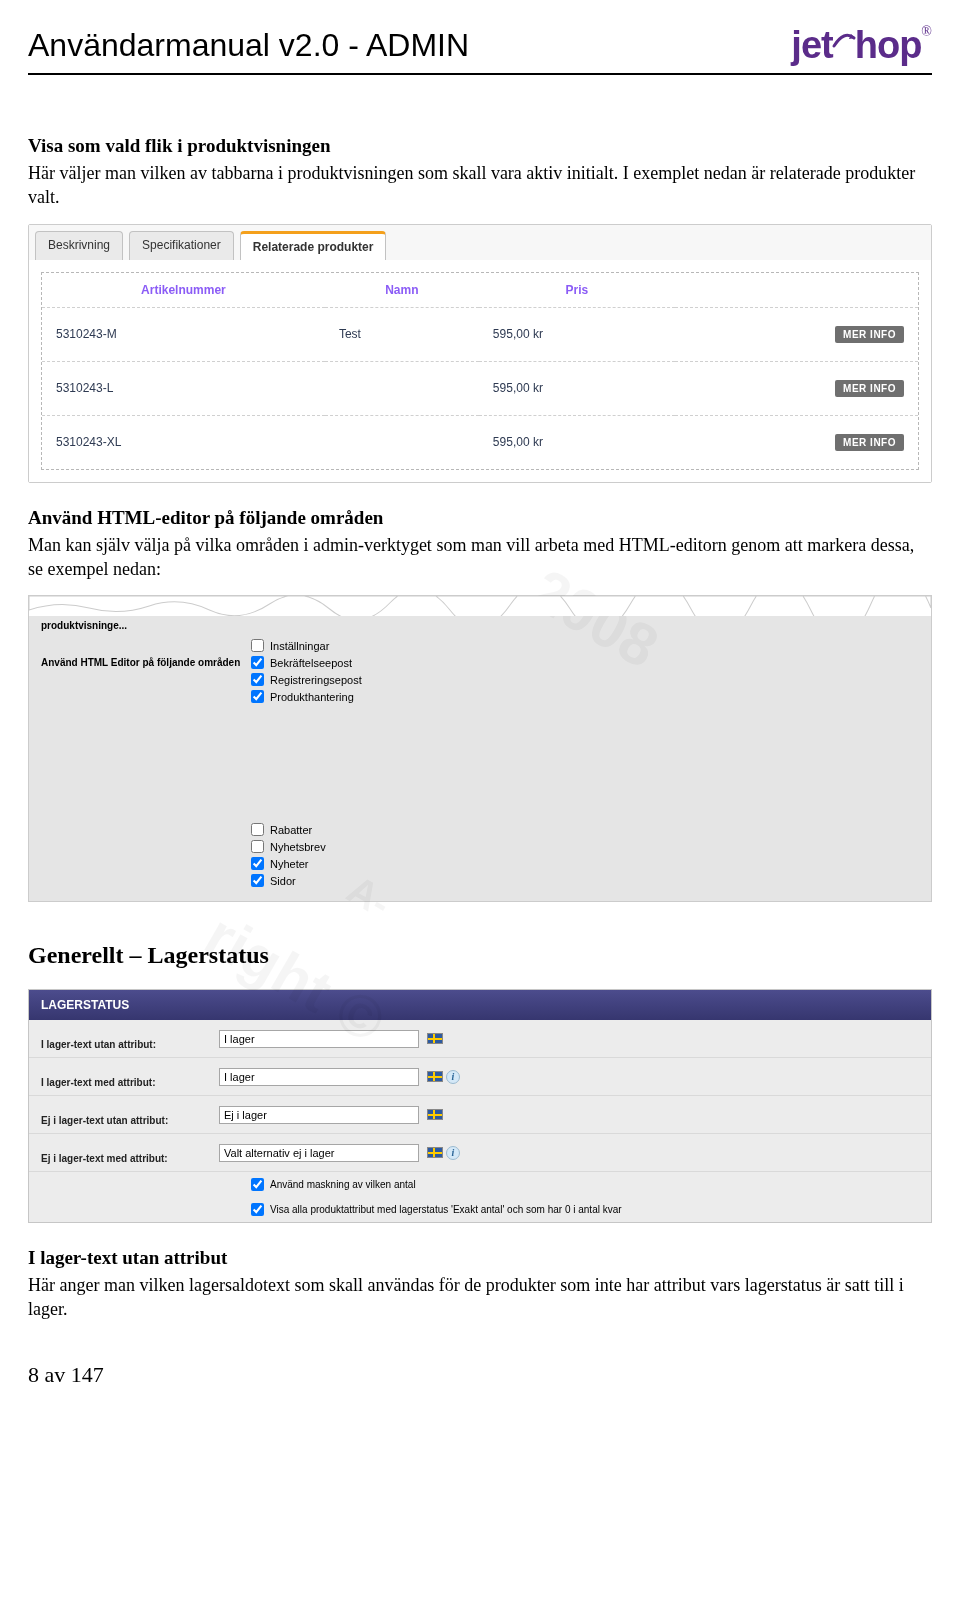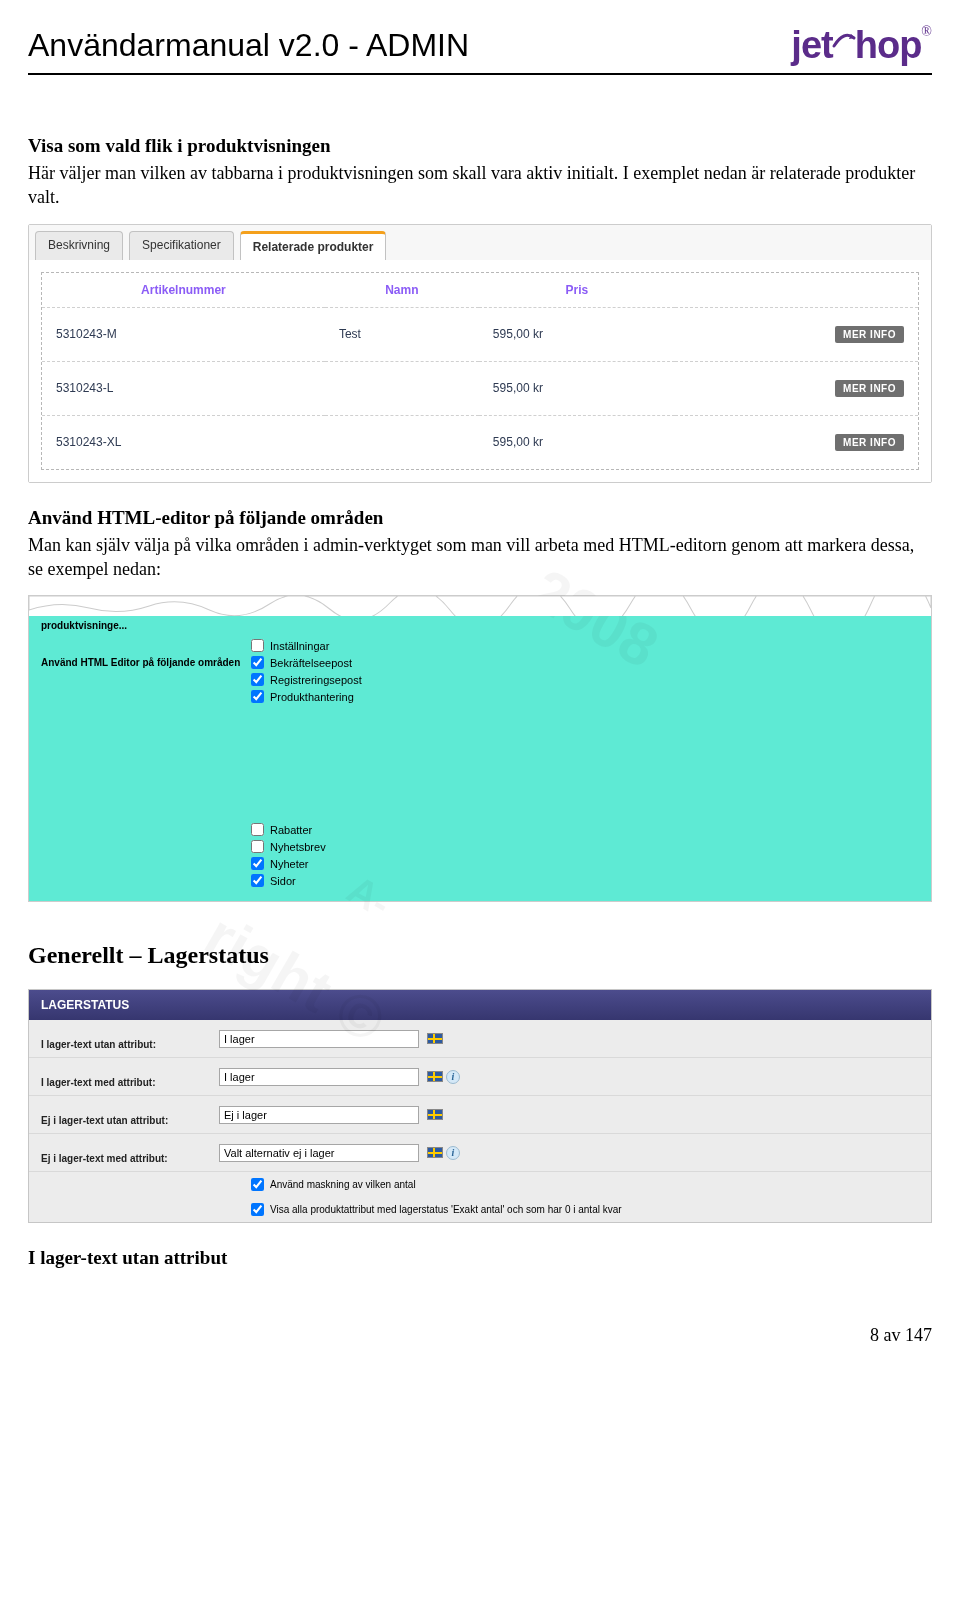--- a/index.html
+++ b/index.html
@@ -126,21 +126,21 @@
     font-weight: bold;
     padding: 3px 8px;
     border-radius: 2px;
     font-family: Arial, sans-serif;
     letter-spacing: 0.5px;
   }
   
   .editor-panel {
     font-family: Verdana, Arial, sans-serif;
     border: 1px solid #ccc;
-    background: #5eead4;
+    background: #e5e5e5;
     margin: 8px 0 20px;
   }
   .torn-edge {
     height: 20px;
     background: #fff;
     position: relative;
     overflow: hidden;
   }
   .torn-edge svg { display: block; }
   .editor-head {
@@ -258,24 +258,24 @@
     font-weight: bold;
     transform: rotate(30deg);
     pointer-events: none;
     user-select: none;
   }
   .wm1 { top: 560px; left: 500px; }
   .wm2 { top: 920px; left: 170px; }
   .wm3 { top: 850px; left: 320px; transform: rotate(30deg); font-size: 40px;}
   .page-wrap { position: relative; }
   .footer {
-    text-align: right;
+    text-align: left;
     font-family: Georgia, serif;
-    font-size: 18px;
-    margin-top: 56px;
+    font-size: 22px;
+    margin-top: 40px;
   }
 </style>
 </head>
 <body>
 <div class="page-wrap">
 
 <div class="watermark wm1">2008</div>
 <div class="watermark wm2">right ©</div>
 <div class="watermark wm3">A-</div>
 
@@ -435,16 +435,17 @@
     <input type="checkbox" checked="" style="">
     <span>Använd maskning av vilken antal</span>
   </div>
   <div class="lager-check-row">
     <input type="checkbox" checked="" style="">
     <span>Visa alla produktattribut med lagerstatus 'Exakt antal' och som har 0 i antal kvar</span>
   </div>
 </div>
 
 <div class="section-heading">I lager-text utan attribut</div>
+<div class="body-text">Här anger man vilken lagersaldotext som skall användas för de produkter som inte har attribut vars lagerstatus är satt till i lager.</div>
 
 <div class="footer">8 av 147</div>
 
 </div>
 
 </body></html>

